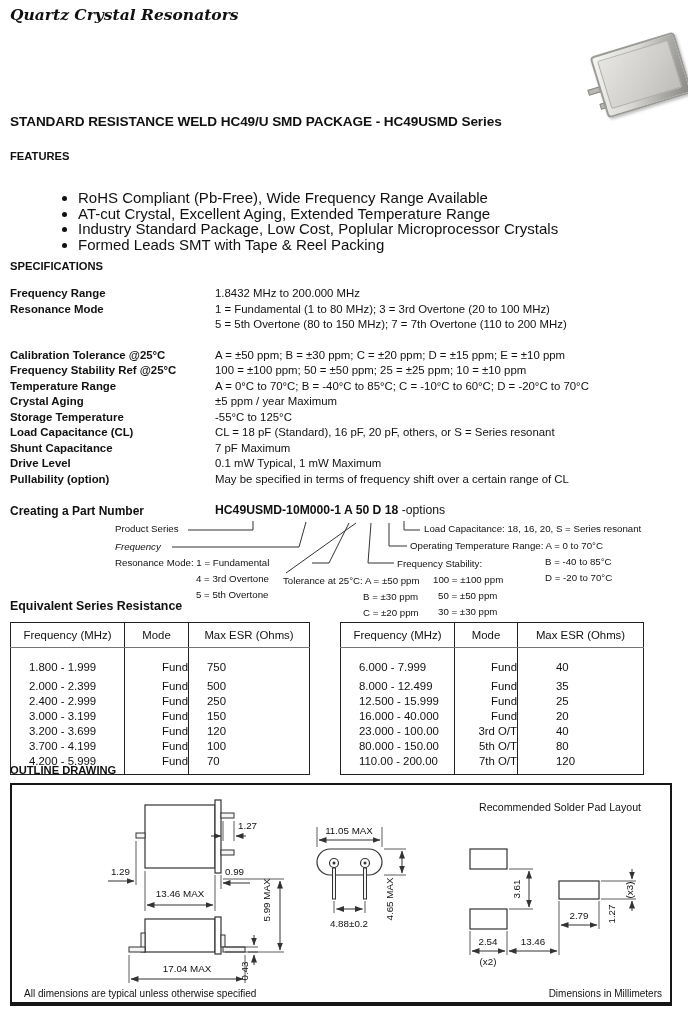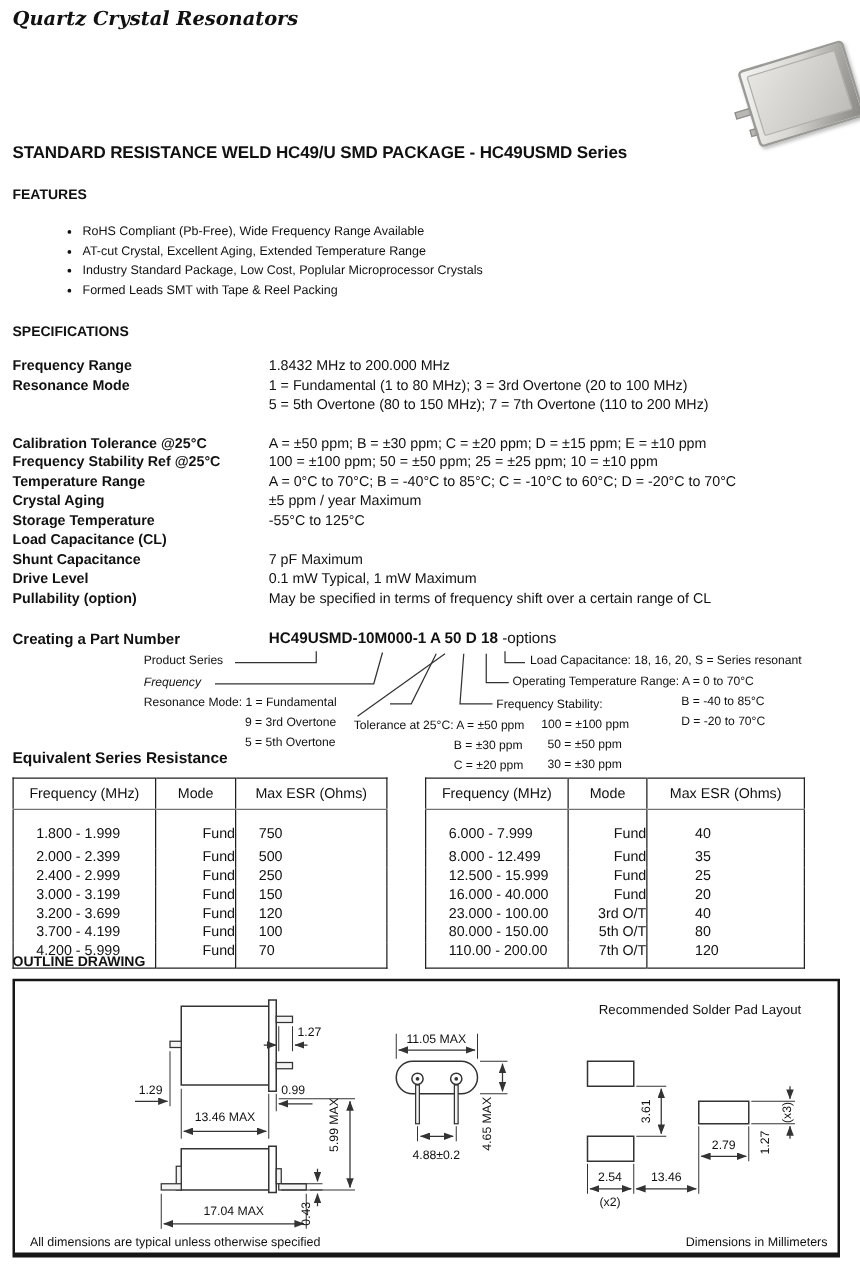--- a/index.html
+++ b/index.html
@@ -7,22 +7,22 @@
         font-family:"Liberation Sans","DejaVu Sans",sans-serif;color:#111;}
 
   .brand{position:absolute;left:10px;top:5px;font-family:"DejaVu Serif","Liberation Serif",serif;
          font-style:italic;font-weight:bold;font-size:15.5px;}
   .doc-title{position:absolute;left:10px;top:114px;font-size:13.6px;font-weight:bold;letter-spacing:-0.1px;}
   .sec-heading{position:absolute;font-size:11.2px;font-weight:bold;}
   #features-heading{left:10px;top:150px;}
   #specs-heading{left:10px;top:260px;}
   #outline-heading{left:10px;top:764px;}
 
-  .features-list{position:absolute;left:28px;top:174px;margin:4px;padding-left:34px;
-                 font-size:10px;line-height:15.6px;}
+  .features-list{position:absolute;left:28px;top:174px;margin:16px;padding-left:34px;
+                 font-size:15px;line-height:15.6px;}
   .features-list li{margin:0;}
 
   .specs{position:absolute;left:10px;top:286px;width:668px;font-size:11.4px;}
   .spec-row{display:flex;line-height:15.5px;}
   .spec-row.gap{margin-top:15px;}
   .spec-label{width:205px;font-weight:bold;flex:none;}
   .spec-value{flex:1;white-space:nowrap;}
 
   .pn-heading{position:absolute;left:10px;top:504px;font-size:12px;font-weight:bold;}
   .pn-number{position:absolute;left:215px;top:503px;font-size:12.2px;font-weight:bold;white-space:nowrap;}
@@ -125,20 +125,21 @@
     <div class="spec-row">
         <div class="spec-label">Crystal Aging</div>
         <div class="spec-value">±5 ppm / year Maximum</div>
       </div>
     <div class="spec-row">
         <div class="spec-label">Storage Temperature</div>
         <div class="spec-value">-55°C to 125°C</div>
       </div>
     <div class="spec-row">
         <div class="spec-label">Load Capacitance (CL)</div>
+        <div class="spec-value">CL = 18 pF (Standard), 16 pF, 20 pF, others, or S = Series resonant</div>
       </div>
     <div class="spec-row">
         <div class="spec-label">Shunt Capacitance</div>
         <div class="spec-value">7 pF Maximum</div>
       </div>
     <div class="spec-row">
         <div class="spec-label">Drive Level</div>
         <div class="spec-value">0.1 mW Typical, 1 mW Maximum</div>
       </div>
     <div class="spec-row">
@@ -160,21 +161,21 @@
       <polyline class="pnline" points="389,20 389,43 407,43"></polyline>
       <polyline class="pnline" points="404,18 404,27 420,27"></polyline>
     </svg>
     <div class="pnl" style="left:115px;top:20px;">Product Series</div>
     <div class="pnl" style="left:424px;top:20px;">Load Capacitance: 18, 16, 20, S = Series resonant</div>
     <div class="pnl" style="left:115px;top:38px;font-style:italic;">Frequency</div>
     <div class="pnl" style="left:410px;top:37px;">Operating Temperature Range: A = 0 to 70°C</div>
     <div class="pnl" style="left:115px;top:54px;">Resonance Mode: 1 = Fundamental</div>
     <div class="pnl" style="left:397px;top:55px;">Frequency Stability:</div>
     <div class="pnl" style="left:545px;top:53px;">B = -40 to 85°C</div>
-    <div class="pnl" style="left:196px;top:70px;">9 = 3rd Overtone</div>
+    <div class="pnl" style="left:196px;top:70px;">4 = 3rd Overtone</div>
     <div class="pnl" style="left:283px;top:72px;">Tolerance at 25°C: A = ±50 ppm</div>
     <div class="pnl" style="left:433px;top:71px;">100 = ±100 ppm</div>
     <div class="pnl" style="left:545px;top:69px;">D = -20 to 70°C</div>
     <div class="pnl" style="left:196px;top:86px;">5 = 5th Overtone</div>
     <div class="pnl" style="left:363px;top:88px;">B = ±30 ppm</div>
     <div class="pnl" style="left:438px;top:87px;text-align:right;">50 = ±50 ppm</div>
     <div class="pnl" style="left:363px;top:104px;">C = ±20 ppm</div>
     <div class="pnl" style="left:438px;top:103px;">30 = ±30 ppm</div>
   </div>
 

